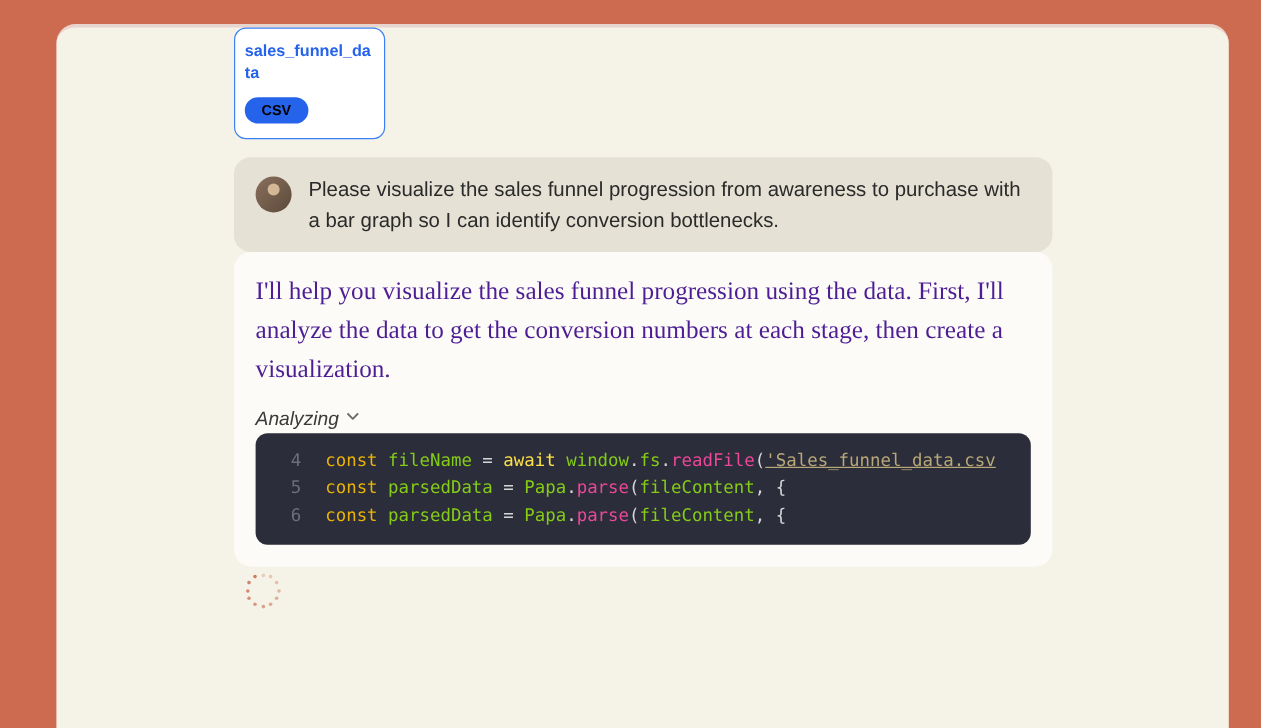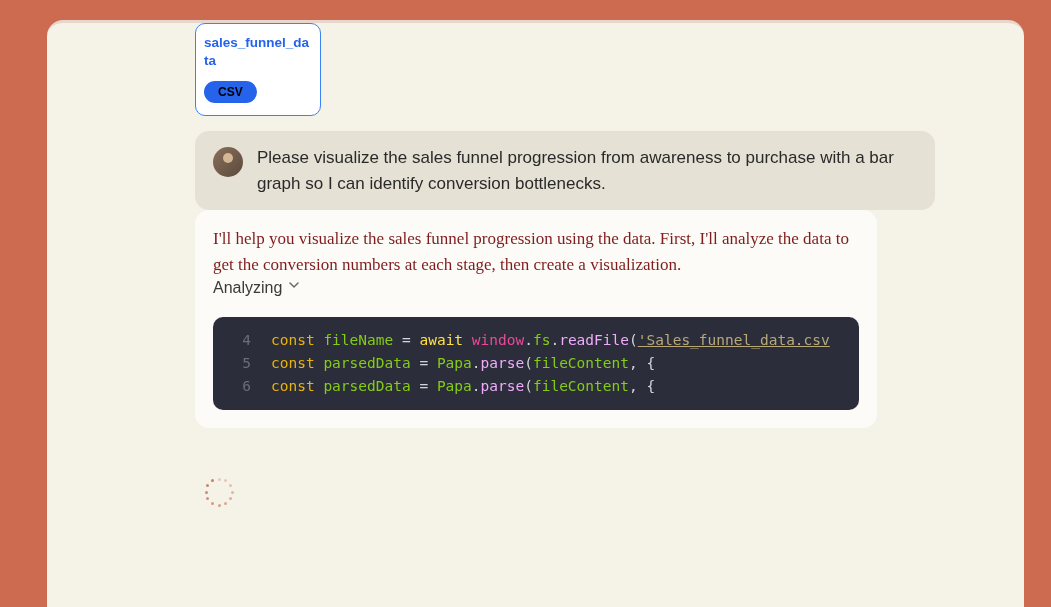--- a/index.html
+++ b/index.html
@@ -57,21 +57,21 @@
       font-weight: 700;
       font-size: 12px;
       padding: 4px 14px;
       border-radius: 14px;
     }
     
     .user-message {
       position: absolute;
       top: 108px;
       left: 148px;
-      width: 740px;
+      width: 682px;
       background: #e5e1d4;
       border-radius: 14px;
       padding: 14px 18px;
       display: flex;
       align-items: flex-start;
       gap: 14px;
     }
     
     .avatar {
       width: 30px;
@@ -106,32 +106,33 @@
       position: absolute;
       top: 187px;
       left: 148px;
       width: 682px;
       background: #fcfbf7;
       border-radius: 14px;
       padding: 16px 18px 18px;
     }
     
     .assistant-text {
-      color: #7f1d1d;
-      font-size: 17px;
+      color: #4c1d95;
+      font-size: 21px;
       line-height: 1.55;
       font-family: Georgia, 'Times New Roman', serif;
-      margin-bottom: 0;
+      margin-bottom: 17px;
     }
     
     .status-row {
       display: flex;
       align-items: flex-start;
       gap: 6px;
-      margin-bottom: 20px;
+      margin-bottom: 2px;
+      font-style: italic;
     }
     
     .status-text {
       color: #3a3a3a;
       font-size: 16px;
       font-weight: 450;
     }
     
     .chevron-icon {
       width: 12px;
@@ -168,23 +169,23 @@
     }
     
     .code-content {
       color: #d4d4d8;
     }
     
     .tk-keyword { color: #eab308; }
     .tk-var { color: #84cc16; }
     .tk-op { color: #d4d4d8; }
     .tk-await { color: #fde047; }
-    .tk-obj { color: #ec4899; }
+    .tk-obj { color: #84cc16; }
     .tk-dot { color: #d4d4d8; }
-    .tk-method { color: #f0abfc; }
+    .tk-method { color: #ec4899; }
     .tk-paren { color: #d4d4d8; }
     .tk-string { color: #b8a878; text-decoration: underline; }
     .tk-brace { color: #d4d4d8; }
     
     .spinner {
       position: absolute;
       top: 455px;
       left: 158px;
       width: 28px;
       height: 28px;

